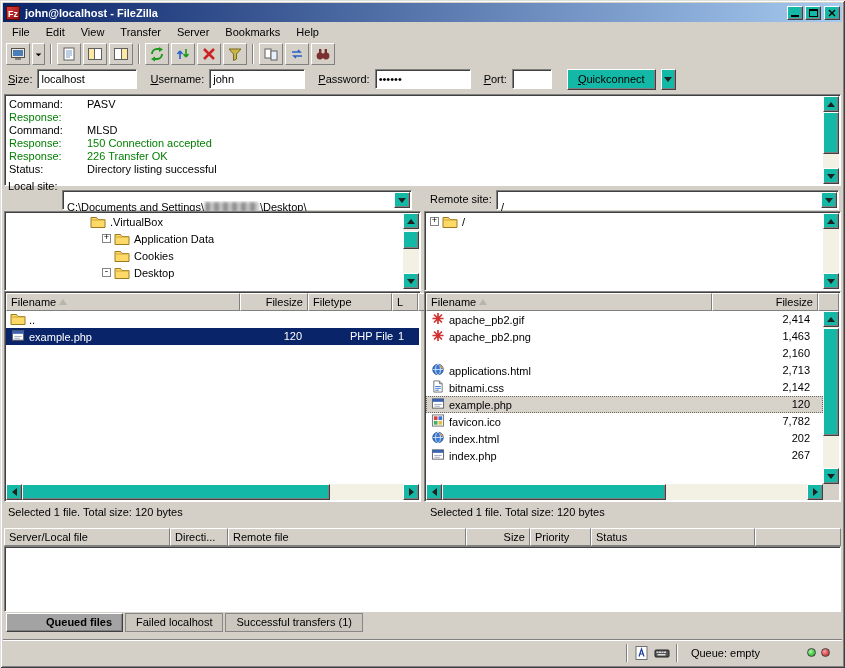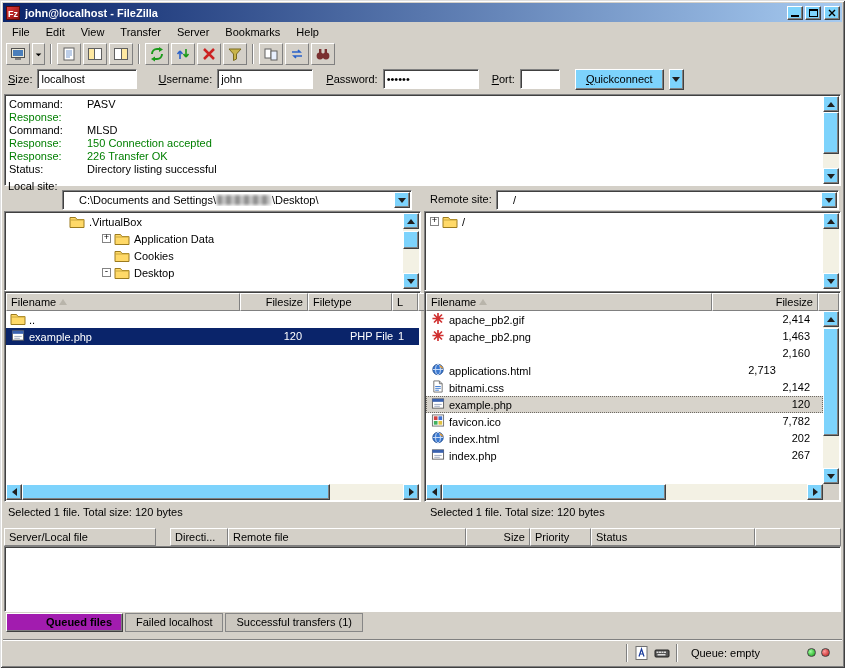--- a/index.html
+++ b/index.html
@@ -1,21 +1,21 @@
 <!DOCTYPE html>
 <html style="--titlebar-start: #0a246a; --titlebar-end: #a6caf0; --selection: #0a246a; --log-green: #007f00; --window-bg: #d4d0c8;"><head>
 <meta charset="utf-8">
 <style>
 *{margin:0;padding:0;box-sizing:border-box;}
 html,body{width:845px;height:668px;overflow:hidden;}
 body{position:relative;font:11px "Liberation Sans",sans-serif;background:#d4d0c8;color:#000;}
 #win{position:absolute;inset:0;background:#d4d0c8;
  box-shadow:inset 1px 1px 0 #dfdfdf,inset -1px -1px 0 #404040,inset 2px 2px 0 #fff,inset -2px -2px 0 #808080;}
 .abs{position:absolute;}
-.raised{background:#7dd3fc;border:1px solid;border-color:#fff #404040 #404040 #fff;box-shadow:inset -1px -1px 0 #808080;}
+.raised{background:#14b8a6;border:1px solid;border-color:#fff #404040 #404040 #fff;box-shadow:inset -1px -1px 0 #808080;}
 .sunken{background:#fff;border:1px solid;border-color:#808080 #fff #fff #808080;box-shadow:inset 1px 1px 0 #404040;}
 
 #titlebar{position:absolute;left:3px;top:3px;right:3px;height:19px;display:flex;align-items:center;
  background:linear-gradient(90deg,var(--titlebar-start,#0a246a),var(--titlebar-end,#a6caf0));}
 .app-icon{width:14px;height:14px;margin-left:3px;flex:none;background:linear-gradient(135deg,#e23b3b,#8c1010);
  color:#fff;font-weight:bold;font-size:9px;line-height:14px;text-align:center;border:1px solid #5a0a0a;}
 .title-text{color:#fff;font-weight:bold;margin-left:5px;flex:1;white-space:nowrap;overflow:hidden;}
 .tb-btn{width:16px;height:14px;margin-right:2px;display:flex;align-items:center;justify-content:center;flex:none;}
 .glyph-min{width:8px;height:2px;background:#000;margin-top:7px;}
 .glyph-max{width:9px;height:8px;border:1px solid #000;border-top:2px solid #000;}
@@ -53,21 +53,21 @@
 .thumb{position:absolute;left:0;width:16px;}
 .hthumb{position:absolute;top:0;height:16px;}
 .tri{width:0;height:0;display:block;}
 .t-up{border:4px solid transparent;border-top:none;border-bottom:5px solid #202020;}
 .t-down{border:4px solid transparent;border-bottom:none;border-top:5px solid #202020;}
 .t-left{border:4px solid transparent;border-left:none;border-right:5px solid #202020;}
 .t-right{border:4px solid transparent;border-right:none;border-left:5px solid #202020;}
 
 .combo{position:absolute;height:20px;background:#fff;border:1px solid;border-color:#808080 #fff #fff #808080;
  box-shadow:inset 1px 1px 0 #404040;}
-.combo-text{position:absolute;left:4px;top:3px;right:20px;white-space:nowrap;overflow:hidden;margin-left:12px;}
+.combo-text{position:absolute;left:4px;top:10px;right:20px;white-space:nowrap;overflow:hidden;}
 .combo-btn{position:absolute;right:1px;top:1px;bottom:1px;width:16px;display:flex;align-items:center;justify-content:center;}
 .redacted{display:inline-block;width:54px;height:10px;vertical-align:-1px;margin:0 1px;
  background:repeating-linear-gradient(90deg,#8f8f8f 0 5px,#c8c8c8 5px 9px);filter:blur(1.5px);}
 
 .treebody{position:absolute;left:1px;top:1px;right:17px;bottom:1px;background:#fff;overflow:hidden;}
 .trow{display:flex;align-items:center;height:17px;white-space:nowrap;}
 .exp{width:9px;height:9px;flex:none;border:1px solid #848484;background:#fff;
  font:9px/7px "Liberation Mono",monospace;text-align:center;margin-right:3px;}
 .exp-sp{width:12px;flex:none;}
 .ficon{width:16px;height:14px;flex:none;margin-right:4px;}
@@ -83,21 +83,21 @@
 .cell.r{text-align:right;}
 .cell .ficon{display:inline-block;vertical-align:-2px;margin-right:3px;}
 .sel-a{background:var(--selection,#0a246a);color:#fff;}
 .sel-i{background:#d7d3cb;outline:1px dotted #6e6a64;outline-offset:-1px;}
 .corner{position:absolute;width:16px;height:16px;background:#d4d0c8;}
 
 #queue-header-row{position:absolute;left:4px;top:528px;width:837px;height:18px;background:#d4d0c8;}
 #queue-body{position:absolute;left:4px;top:546px;width:837px;height:66px;}
 #queue-tabs{position:absolute;left:6px;top:613px;height:19px;display:flex;gap:2px;}
 .qtab{padding:2px 10px;background:#cbc7bf;border:1px solid #868686;white-space:nowrap;}
-.qtab.active{background:#a21caf;font-weight:bold;border-color:#fff #404040 #404040 #fff;box-shadow:inset -1px -1px 0 #808080;padding-left:39px;}
+.qtab.active{background:#a3a3a3;font-weight:bold;border-color:#fff #404040 #404040 #fff;box-shadow:inset -1px -1px 0 #808080;padding-left:39px;}
 
 #statusbar{position:absolute;left:3px;right:3px;bottom:3px;height:26px;border-top:1px solid #808080;box-shadow:inset 0 1px 0 #fff;}
 .sb-icon{position:absolute;top:5px;width:16px;height:16px;}
 .sb-icon svg{width:16px;height:16px;display:block;}
 .vdiv{position:absolute;top:4px;height:18px;width:2px;border-left:1px solid #808080;border-right:1px solid #fff;}
 #queue-status-text{position:absolute;right:82px;top:7px;white-space:nowrap;}
 .led{position:absolute;top:8px;width:9px;height:9px;border-radius:50%;border:1px solid #444;}
 #led-green{right:26px;background:radial-gradient(circle at 35% 35%,#9dff9d,#0c9a0c);}
 #led-red{right:12px;background:radial-gradient(circle at 35% 35%,#ff9d9d,#bb1111);}
 .statusline{position:absolute;white-space:nowrap;}
@@ -207,21 +207,21 @@
           <rect x="9.6" y="3" width="2.4" height="5" fill="#7a3030"></rect>
           <circle cx="5" cy="10" r="3.4" fill="#7a3030"></circle>
           <circle cx="11" cy="10" r="3.4" fill="#7a3030"></circle>
         </svg>
       </span>
     </div>
 
   <div id="quickbar">
     <span class="ul">Size:</span>
     <input id="host-input" class="field" value="localhost" style="">
-    <span class="ul" style="margin-left:16px">Username:</span>
+    <span class="ul" style="margin-left:8px">Username:</span>
     <input id="user-input" class="field" value="john" style="">
     <span class="ul" style="margin-left:8px">Password:</span>
     <input id="pass-input" class="field" value="••••••" style="">
     <span class="ul" style="margin-left:8px">Port:</span>
     <input id="port-input" class="field" value="" style="">
     <button class="qc-btn raised" style="margin-left:10px">
       <span class="ul">Quickconnect</span>
     </button>
     <span class="qc-caret raised">
         <span class="tri t-down"></span>
@@ -275,21 +275,21 @@
   <span class="abs" style="left:430px;top:193px;">Remote site:</span>
   <div class="combo" style="left:496px;top:190px;width:343px;">
     <span class="combo-text">/</span>
     <span class="combo-btn raised">
         <span class="tri t-down"></span>
       </span>
   </div>
 
   <div class="sunken" style="position:absolute;left:4px;top:211px;width:417px;height:80px;">
     <div id="local-tree" class="treebody">
-        <div class="trow" style="padding-left: 51px;">
+        <div class="trow" style="padding-left: 72px;">
           <span class="exp-sp"></span>
           <span class="ficon">
             <svg viewBox="0 0 16 13">
               <path d="M1 2.5h5.5l1.5 2H15v8H1z" fill="#ffd968" stroke="#9c7b1e"></path>
               <path d="M1 5h14" stroke="#c9a73c"></path>
             </svg>
           </span>
           <span class="tlabel">.VirtualBox</span>
         </div>
         <div class="trow" style="padding-left: 96px;">
@@ -436,21 +436,21 @@
         <div class="lrow">
           <span class="cell r" style="left: 286px; width: 100px;">2,160</span>
         </div>
         <div class="lrow">
           <span class="cell" style="left: 2px; width: 282px;"><span class="ficon"><svg viewBox="0 0 14 14">
                 <circle cx="7" cy="7" r="5.6" fill="#3a78d0" stroke="#1c4a8c"></circle>
                 <ellipse cx="7" cy="7" rx="2.6" ry="5.6" fill="none" stroke="#cfe0f8"></ellipse>
                 <path d="M1.4 7h11.2" stroke="#cfe0f8"></path>
                 <path d="M9 3a6 6 0 013 3" stroke="#f0a030" stroke-width="1.4" fill="none"></path>
               </svg></span><span>applications.html</span></span>
-          <span class="cell r" style="left: 286px; width: 100px; text-align: center;">2,713</span>
+          <span class="cell r" style="left: 286px; width: 100px;">2,713</span>
         </div>
         <div class="lrow">
           <span class="cell" style="left: 2px; width: 282px;"><span class="ficon"><svg viewBox="0 0 14 14">
                 <path d="M2.5 1h6l3 3v9h-9z" fill="#fff" stroke="#707070"></path>
                 <path d="M8.5 1v3h3" fill="none" stroke="#707070"></path>
                 <path d="M4 7h6M4 9h6M4 11h4" stroke="#3a78d0"></path>
               </svg></span><span>bitnami.css</span></span>
           <span class="cell r" style="left: 286px; width: 100px;">2,142</span>
         </div>
         <div class="lrow sel-i">
@@ -507,21 +507,21 @@
           <span class="tri t-right"></span>
         </div>
     </div>
     <div class="corner" style="right:1px;bottom:1px;"></div>
   </div>
 
   <div class="statusline" style="left:8px;top:506px;">Selected 1 file. Total size: 120 bytes</div>
   <div class="statusline" style="left:430px;top:506px;">Selected 1 file. Total size: 120 bytes</div>
 
   <div id="queue-header-row">
-      <div class="hcell" style="left: 0px; width: 152px;">
+      <div class="hcell" style="left: 0px; width: 166px;">
         <span>Server/Local file</span>
       </div>
       <div class="hcell" style="left: 166px; width: 58px;">
         <span>Directi...</span>
       </div>
       <div class="hcell" style="left: 224px; width: 238px;">
         <span>Remote file</span>
       </div>
       <div class="hcell r" style="left: 462px; width: 64px;">
         <span>Size</span>

